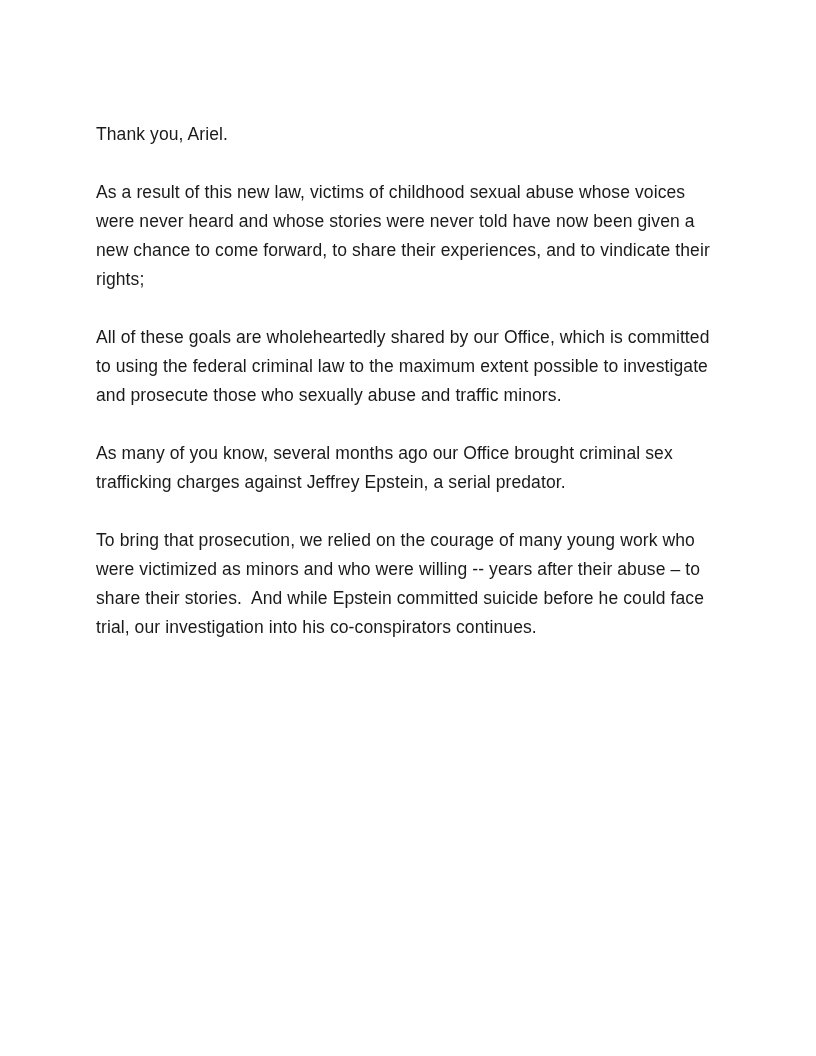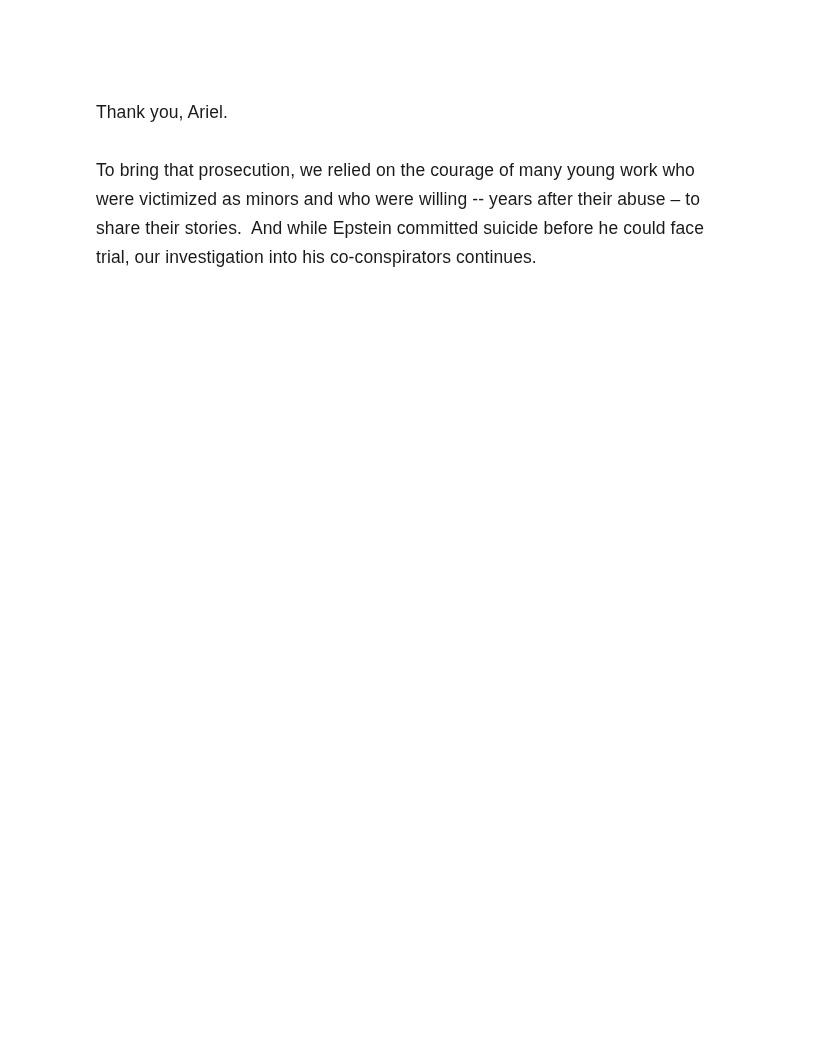--- a/index.html
+++ b/index.html
@@ -22,28 +22,32 @@
     background: #ffffff;
     padding: 98px 96px 96px 96px;
   }
 
   .content {
     width: 622px;
     color: #1a1a1a;
     font-size: 17.5px;
     line-height: 29px;
     letter-spacing: 0.1px;
+    margin-top: 22px;
   }
 
   .content p {
     margin: 0 0 29px 0;
     white-space: pre-wrap;
   }
 </style>
 </head>
 <body>
 
 <div class="page">
   <div class="content">
     <p>Thank you, Ariel.</p>
+    <p>As a result of this new law, victims of childhood sexual abuse whose voices were never heard and whose stories were never told have now been given a new chance to come forward, to share their experiences, and to vindicate their rights;</p>
+    <p>All of these goals are wholeheartedly shared by our Office, which is committed to using the federal criminal law to the maximum extent possible to investigate and prosecute those who sexually abuse and traffic minors.</p>
+    <p>As many of you know, several months ago our Office brought criminal sex trafficking charges against Jeffrey Epstein, a serial predator.</p>
     <p>To bring that prosecution, we relied on the courage of many young work who were victimized as minors and who were willing -- years after their abuse – to share their stories.  And while Epstein committed suicide before he could face trial, our investigation into his co-conspirators continues.</p>
   </div>
 </div>
 
 </body></html>

